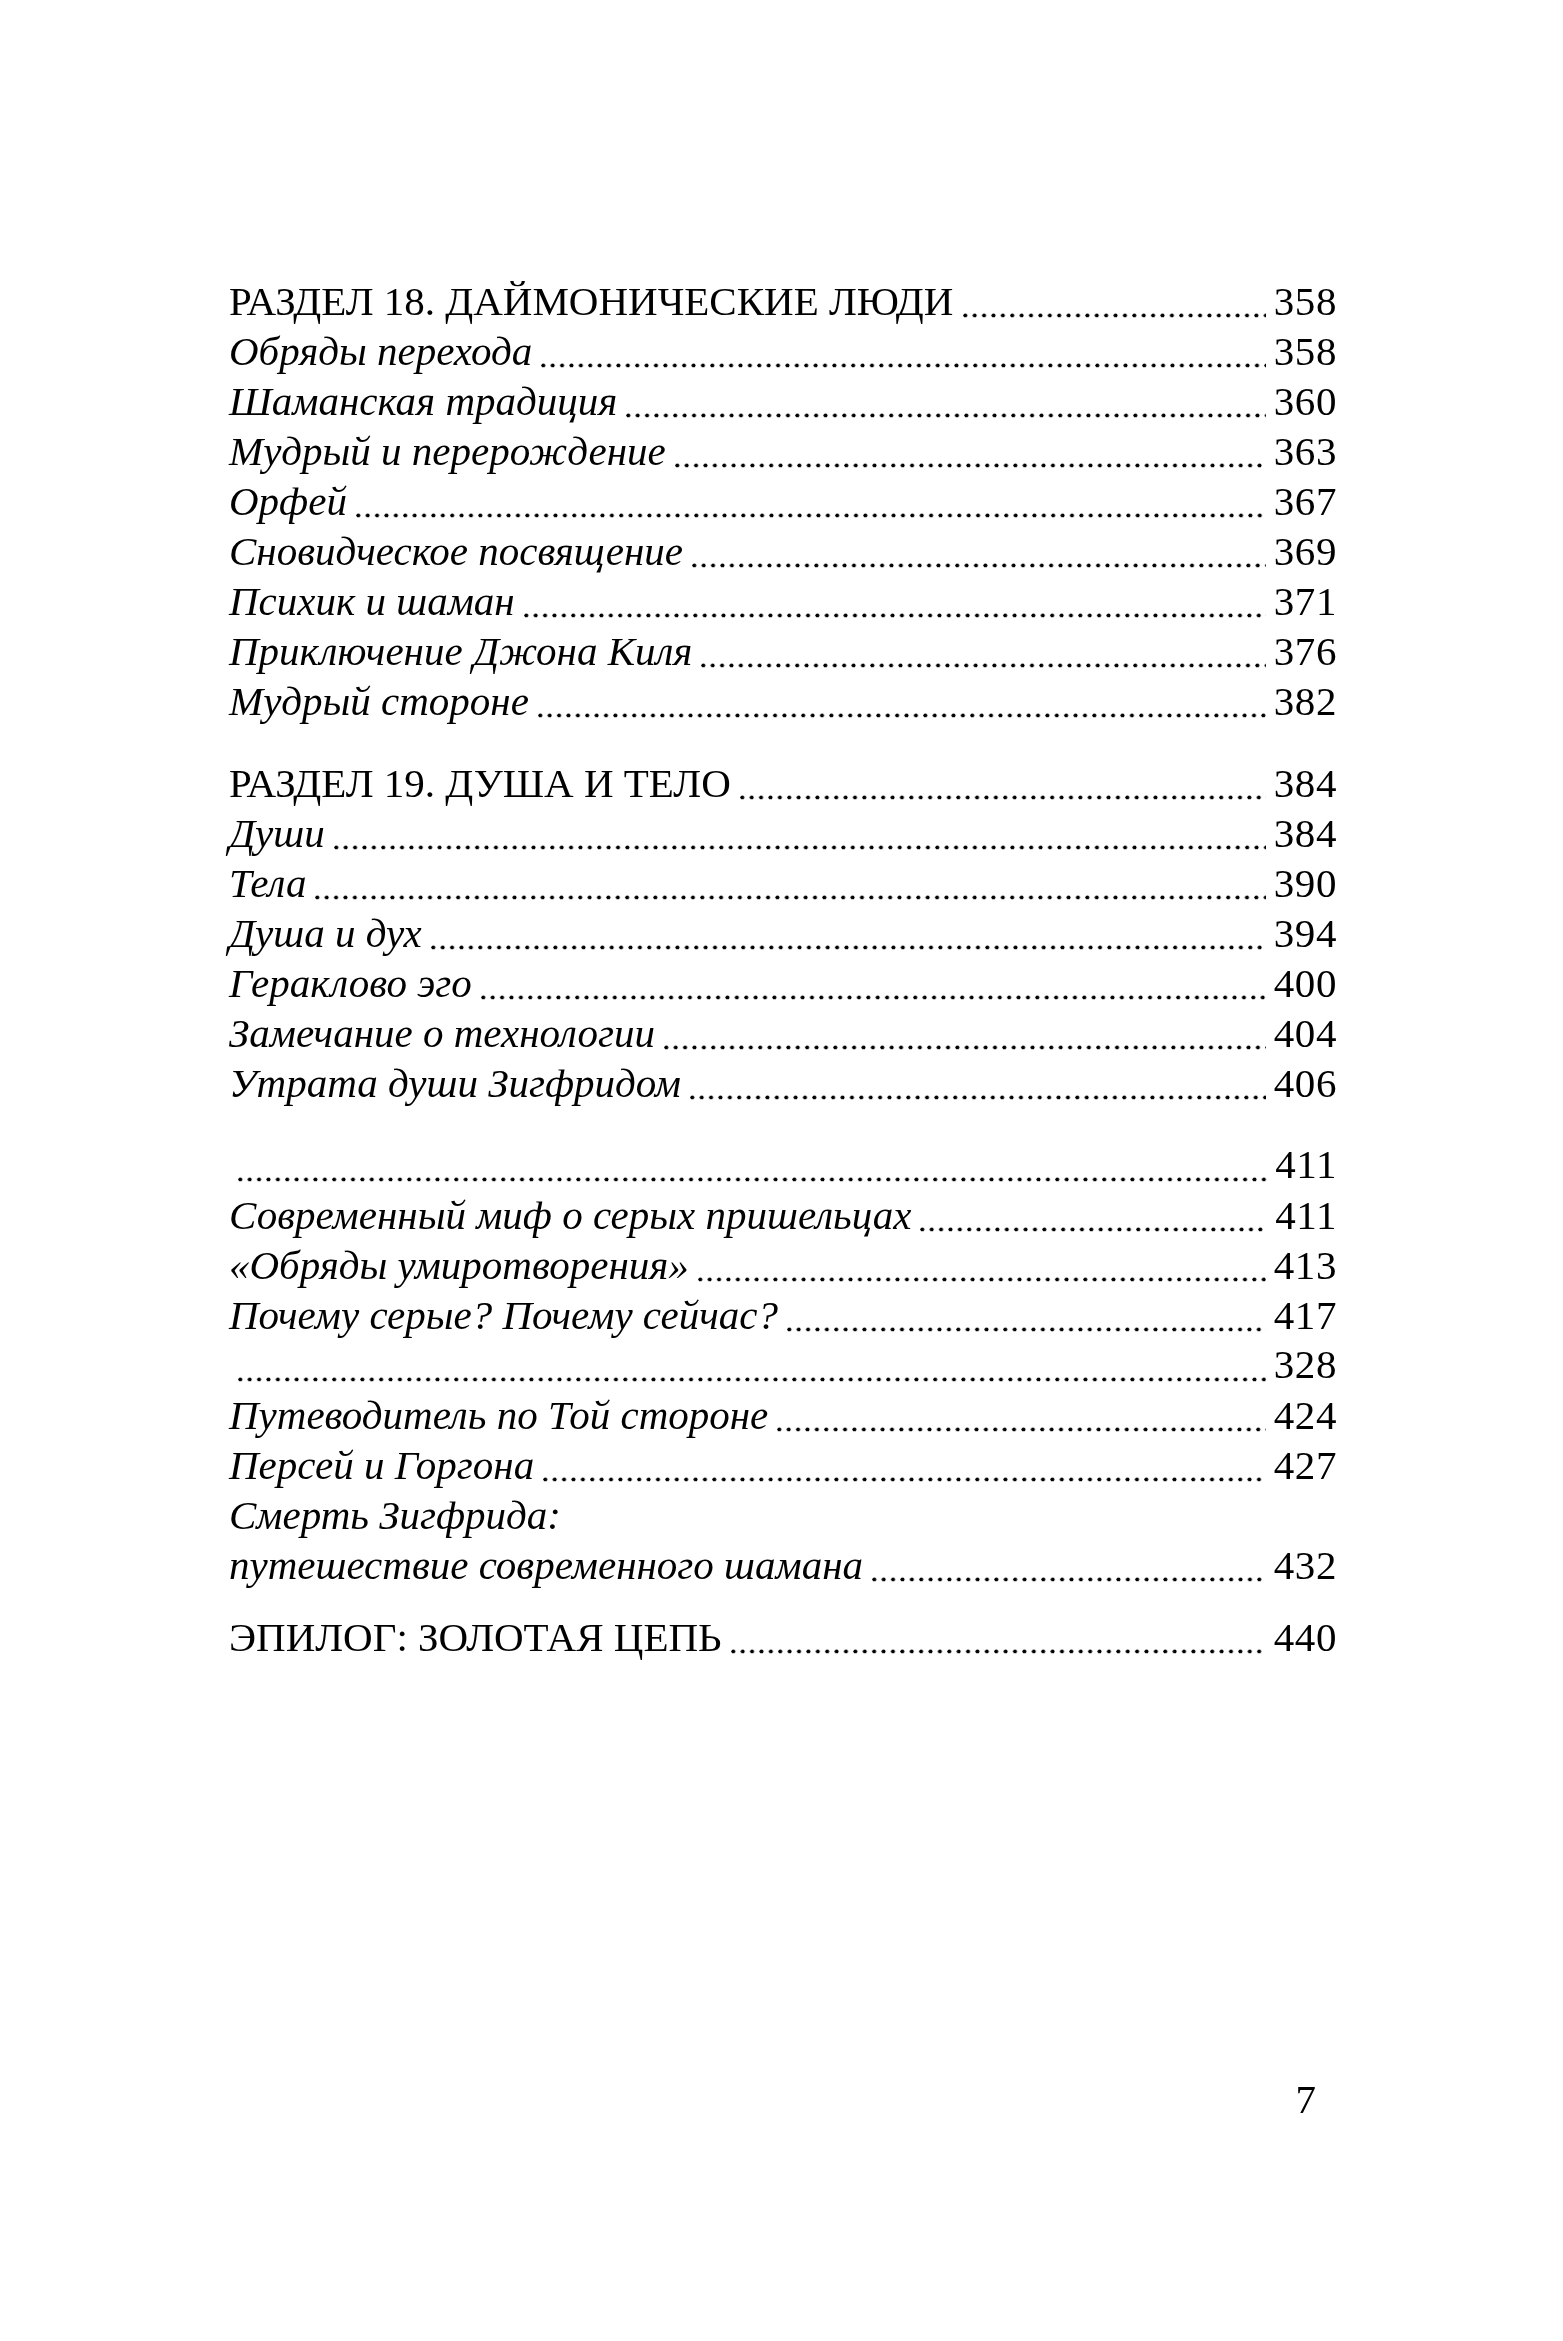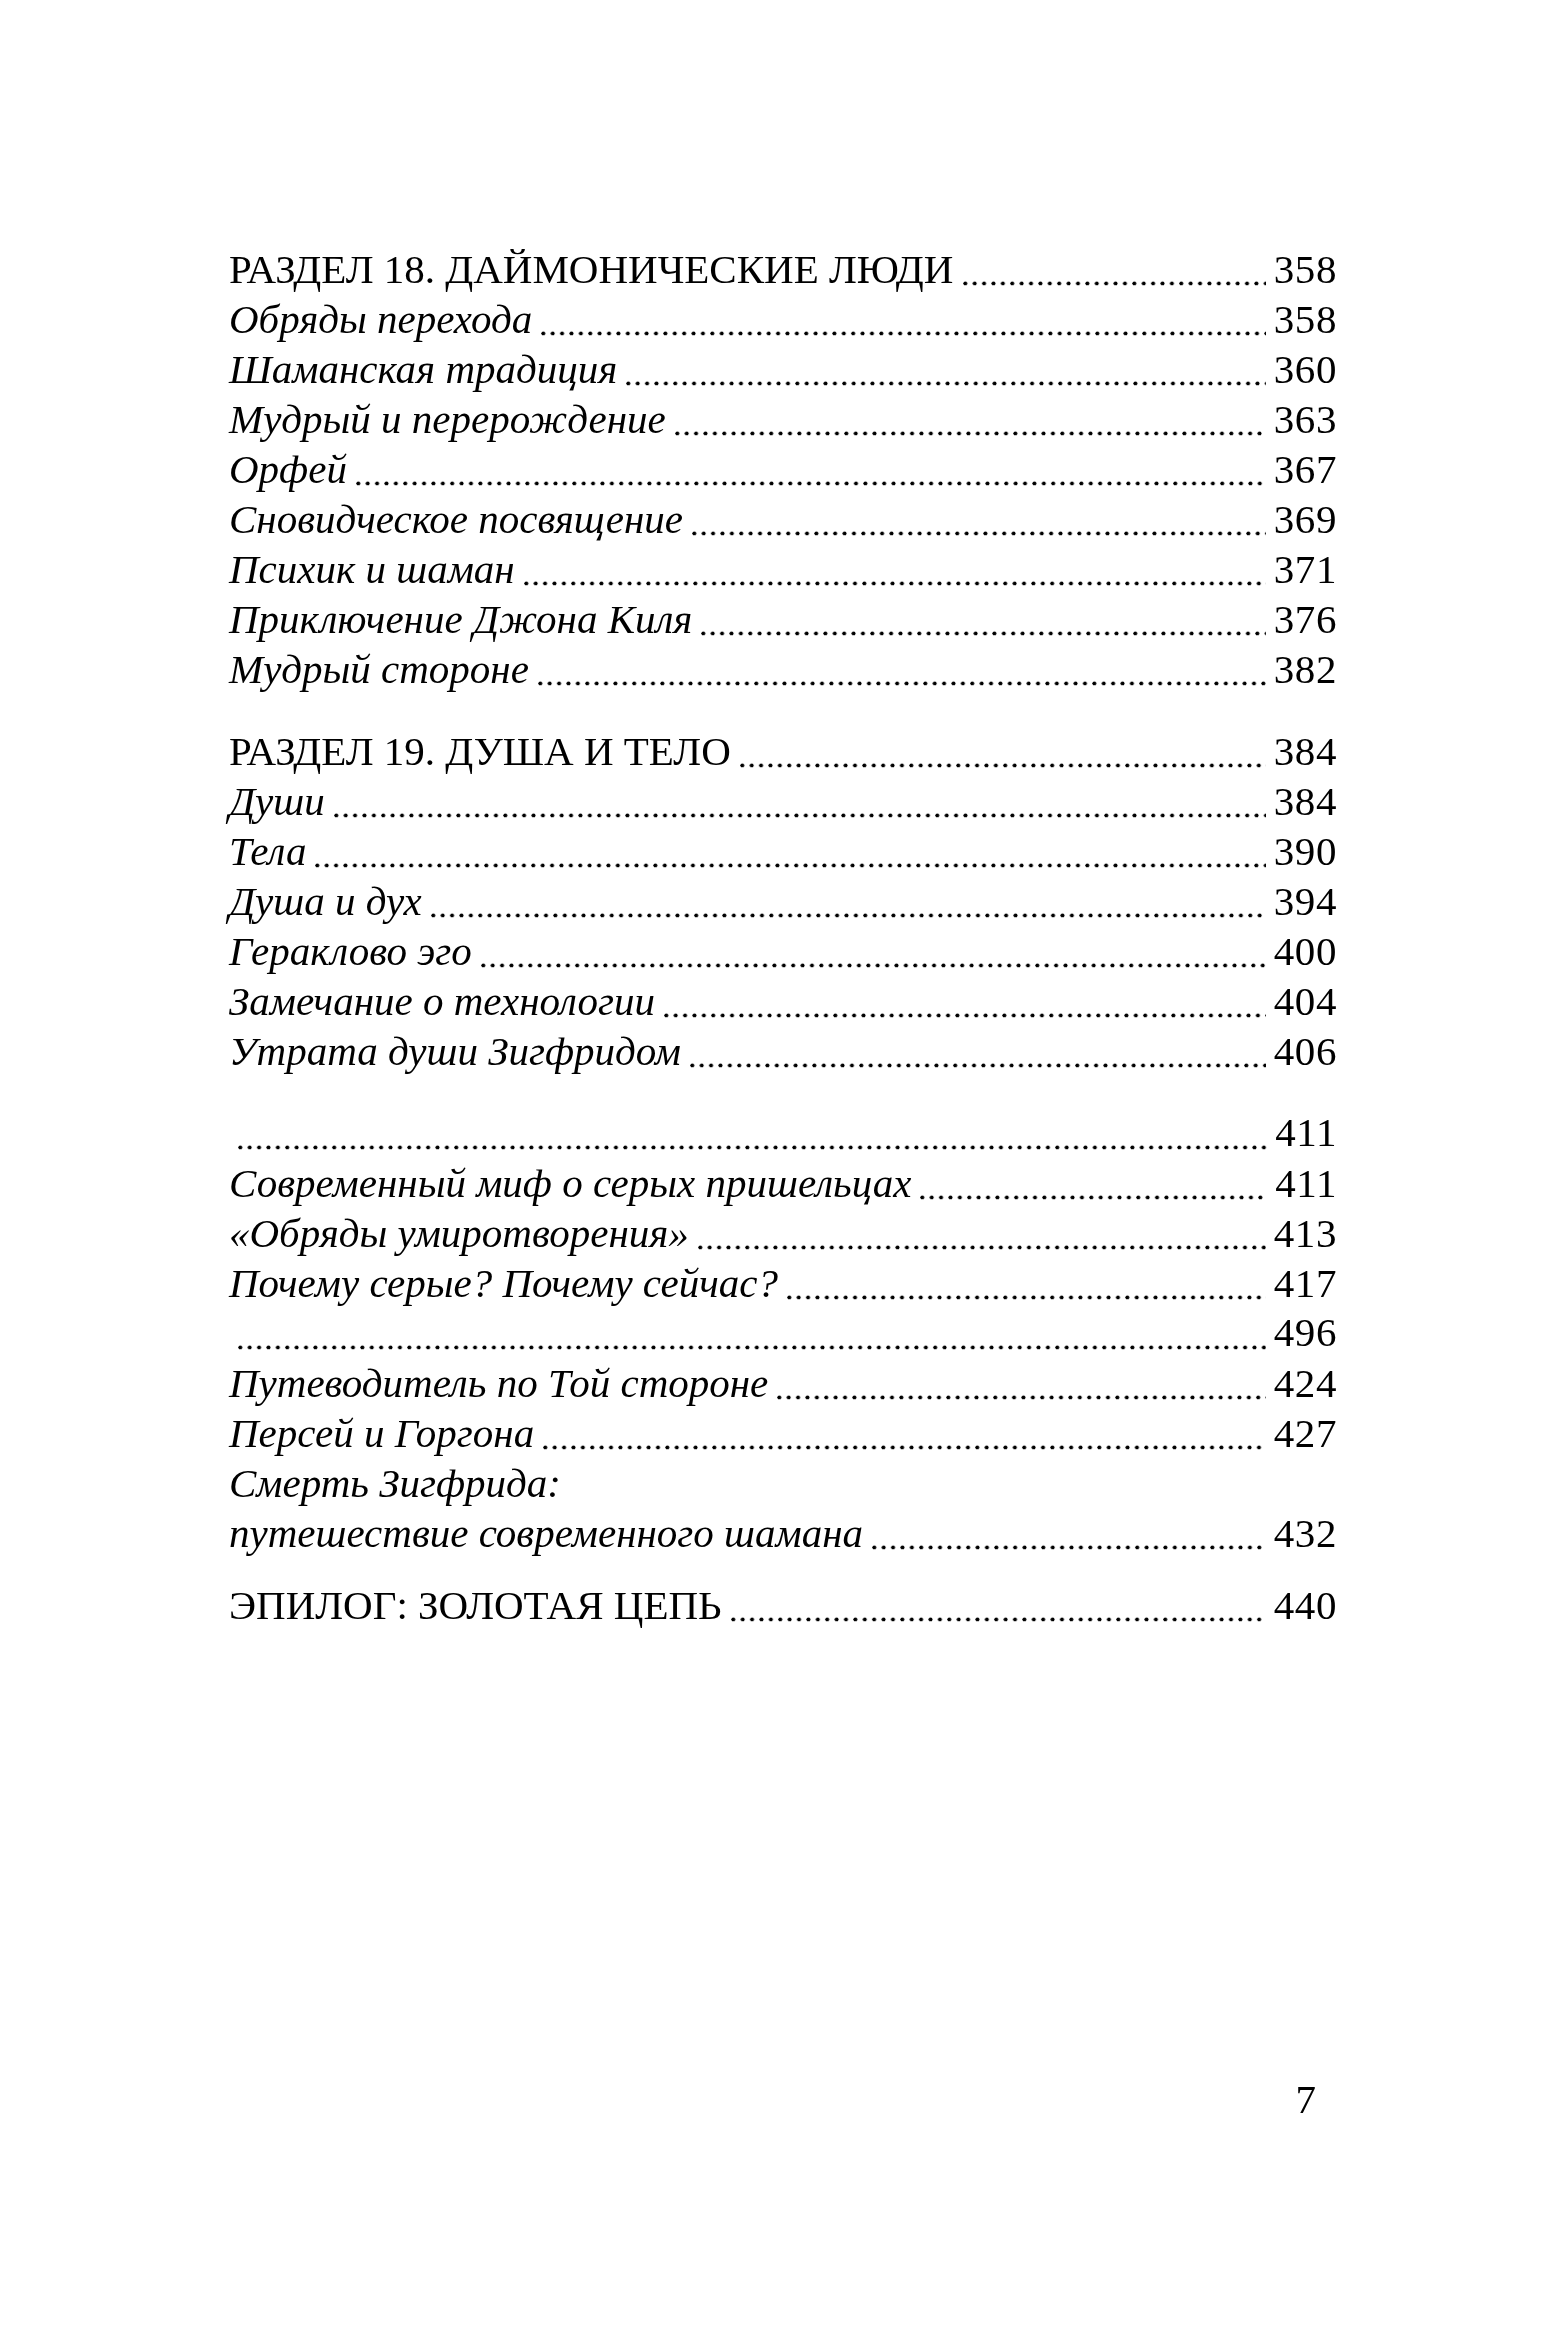--- a/index.html
+++ b/index.html
@@ -8,21 +8,21 @@
     height: 2342px;
     position: relative;
     background: #ffffff;
     color: #000000;
     font-family: "Liberation Serif", "DejaVu Serif", serif;
     overflow: hidden;
   }
   .toc {
     position: absolute;
     left: 229px;
-    top: 244px;
+    top: 276px;
     width: 1108px;
   }
   .row {
     display: flex;
     align-items: baseline;
     height: 50px;
     white-space: nowrap;
     font-size: 41px;
   }
   .row .title { line-height: 50px; }
@@ -155,21 +155,21 @@
         <span class="leader"></span>
         <span class="num">413</span>
       </div>
       <div class="row sub">
         <span class="title">Почему серые? Почему сейчас?</span>
         <span class="leader"></span>
         <span class="num">417</span>
       </div>
       <div class="row sub">
         <span class="leader"></span>
-        <span class="num">496</span>
+        <span class="num">328</span>
       </div>
       <div class="row sub">
         <span class="title">Путеводитель по Той стороне</span>
         <span class="leader"></span>
         <span class="num">424</span>
       </div>
       <div class="row sub">
         <span class="title">Персей и Горгона</span>
         <span class="leader"></span>
         <span class="num">427</span>

